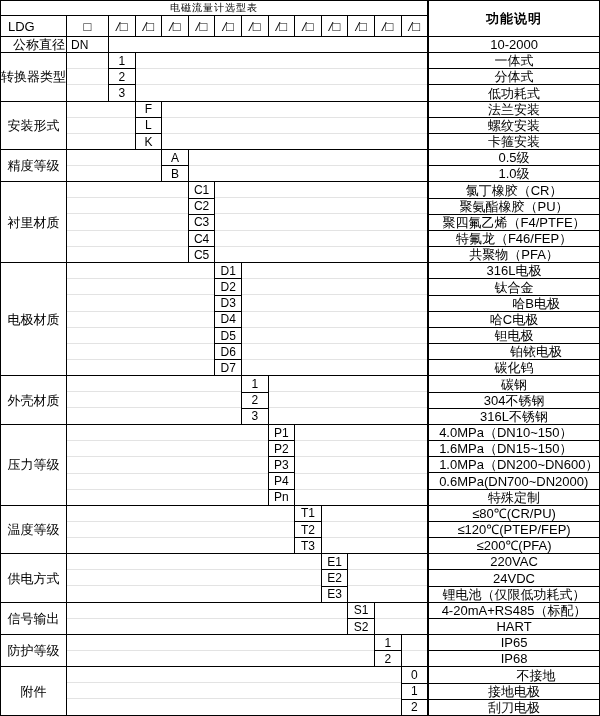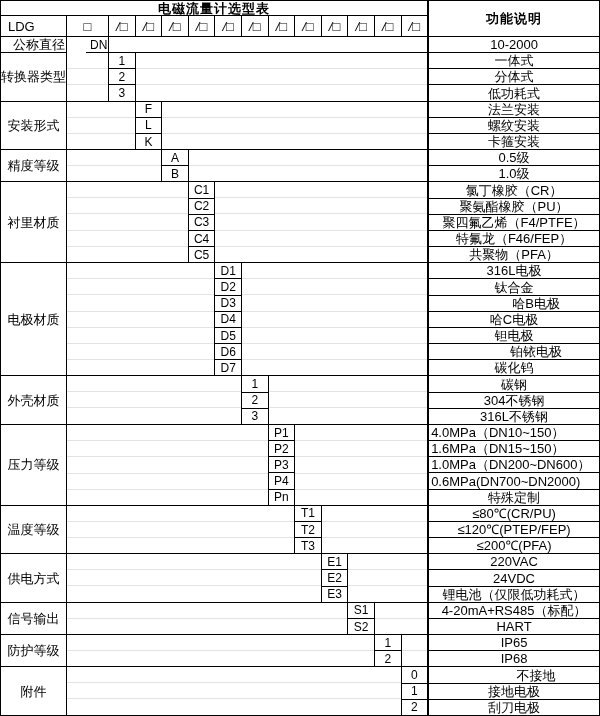--- a/index.html
+++ b/index.html
@@ -16,30 +16,30 @@
     color:var(--fg);
     --bc:#000000; --bg:#ffffff; --fg:#000000; --grid:#e3e3e3;
     --rh:16.17px;
   }
   .c {
     border-right:1px solid var(--bc);
     border-bottom:1px solid var(--bc);
     display:flex; align-items:center; justify-content:center;
     font-size:12px; line-height:1; white-space:nowrap; overflow:hidden;
   }
-  .title-cell { grid-row:1; grid-column:1 / 15; font-size:13px; font-weight:bold; letter-spacing:1px; }
+  .title-cell { grid-row:1; grid-column:1 / 15; font-size:10px; font-weight:normal; letter-spacing:1px; }
   .funchdr   { grid-row:1 / 3; grid-column:15; font-size:13px; font-weight:bold; border-left:1px solid var(--bc); letter-spacing:1px; }
   .prefix    { justify-content:flex-start; padding-left:7px; font-size:13px; }
   .slot      { font-style:italic; font-size:13px; }
   .label     { font-size:13px; }
   .label.left{ justify-content:flex-start; padding-left:12px; }
   .codecell  { font-size:12px; }
   .codecell.left { justify-content:flex-start; padding-left:4px; }
   .desc      { font-size:13px; border-left:1px solid var(--bc); }
-  .desc.left { justify-content:flex-start; padding-left:2px; }
+  .desc.left { justify-content:flex-start; padding-left:10px; }
   .empty     {
     background:repeating-linear-gradient(
       to bottom,
       transparent 0,
       transparent calc(var(--rh) - 1px),
       var(--grid) calc(var(--rh) - 1px),
       var(--grid) var(--rh));
   }
 </style>
 </head>
@@ -56,21 +56,21 @@
     <div class="c slot" style="grid-area: 2 / 6;">/□</div>
     <div class="c slot" style="grid-area: 2 / 7;">/□</div>
     <div class="c slot" style="grid-area: 2 / 8;">/□</div>
     <div class="c slot" style="grid-area: 2 / 9;">/□</div>
     <div class="c slot" style="grid-area: 2 / 10;">/□</div>
     <div class="c slot" style="grid-area: 2 / 11;">/□</div>
     <div class="c slot" style="grid-area: 2 / 12;">/□</div>
     <div class="c slot" style="grid-area: 2 / 13;">/□</div>
     <div class="c slot" style="grid-area: 2 / 14;">/□</div>
     <div class="c label left" style="grid-area: 3 / 1;">公称直径</div>
-    <div class="c codecell left" style="grid-area: 3 / 2; margin-left: 19px;">DN</div>
+    <div class="c codecell left" style="grid-area: 3 / 2;">DN</div>
     <div class="c empty" style="grid-area: 3 / 3 / auto / 15;"></div>
     <div class="c desc" style="grid-area: 3 / 15;">10-2000</div>
     <div class="c label" style="grid-area: 4 / 1 / 7;">转换器类型</div>
     <div class="c empty" style="grid-area: 4 / 2 / 7 / 3;"></div>
     <div class="c codecell" style="grid-area: 4 / 3;">1</div>
     <div class="c desc" style="grid-area: 4 / 15;">一体式</div>
     <div class="c codecell" style="grid-area: 5 / 3;">2</div>
     <div class="c desc" style="grid-area: 5 / 15; text-align: center;">分体式</div>
     <div class="c codecell" style="grid-area: 6 / 3;">3</div>
     <div class="c desc" style="grid-area: 6 / 15;">低功耗式</div>

